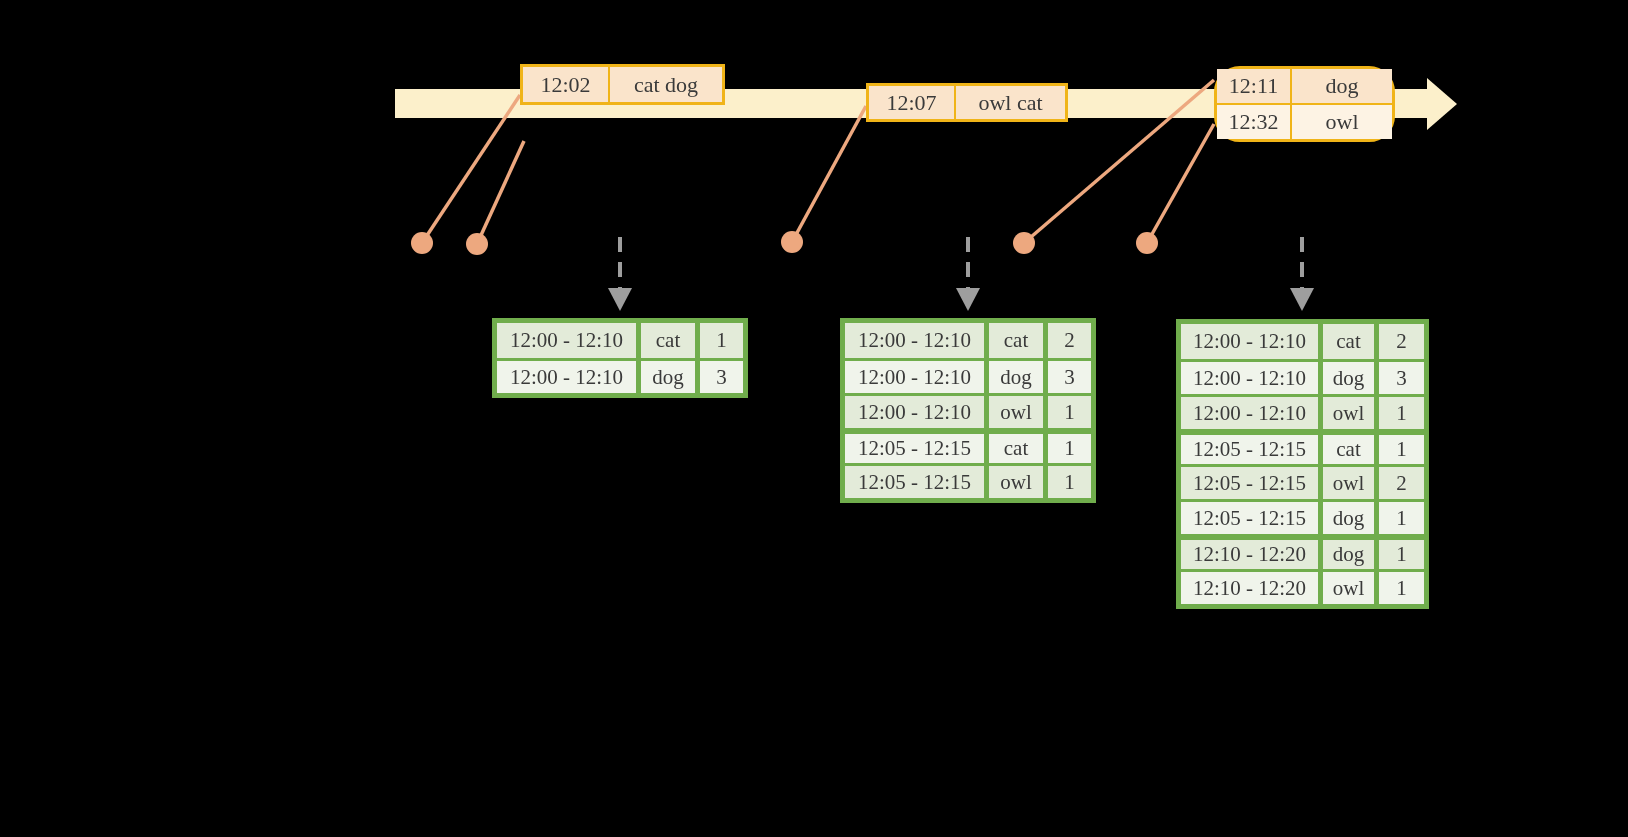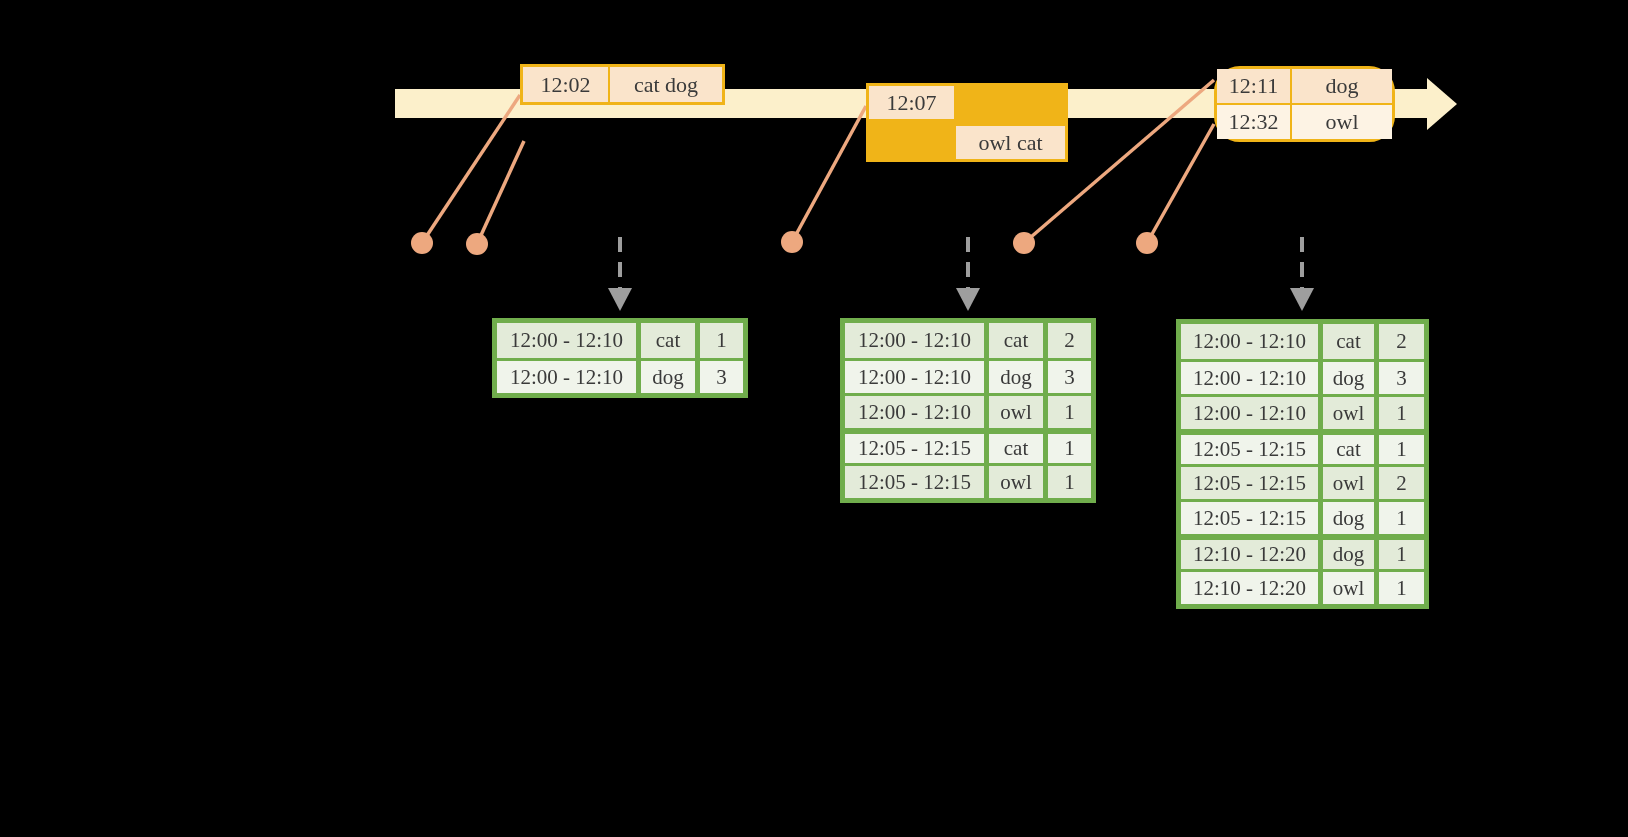--- a/index.html
+++ b/index.html
@@ -89,21 +89,21 @@
   <div class="event-box" style="left:520px;top:64px;width:205px;">
     <div class="e-row dark">
       <div class="e-cell e-time" style="width:87px;height:35px;">12:02</div>
       <div class="e-cell e-words" style="height:35px;">cat dog</div>
     </div>
   </div>
 
   <div class="event-box" style="left:866px;top:83px;width:202px;">
     <div class="e-row dark">
       <div class="e-cell e-time" style="width:87px;height:33px;">12:07</div>
-      <div class="e-cell e-words" style="height:33px;margin-top:40px;">owl cat</div>
+      <div class="e-cell e-words" style="height:33px;">owl cat</div>
     </div>
   </div>
 
   <div class="event-box" style="left:1214px;top:66px;width:181px;border-radius:26px;">
     <div class="e-row dark">
       <div class="e-cell e-time" style="width:75px;height:34px;">12:11</div>
       <div class="e-cell e-words" style="height:34px;">dog</div>
     </div>
     <div class="e-row light">
       <div class="e-cell e-time" style="width:75px;height:34px;">12:32</div>

